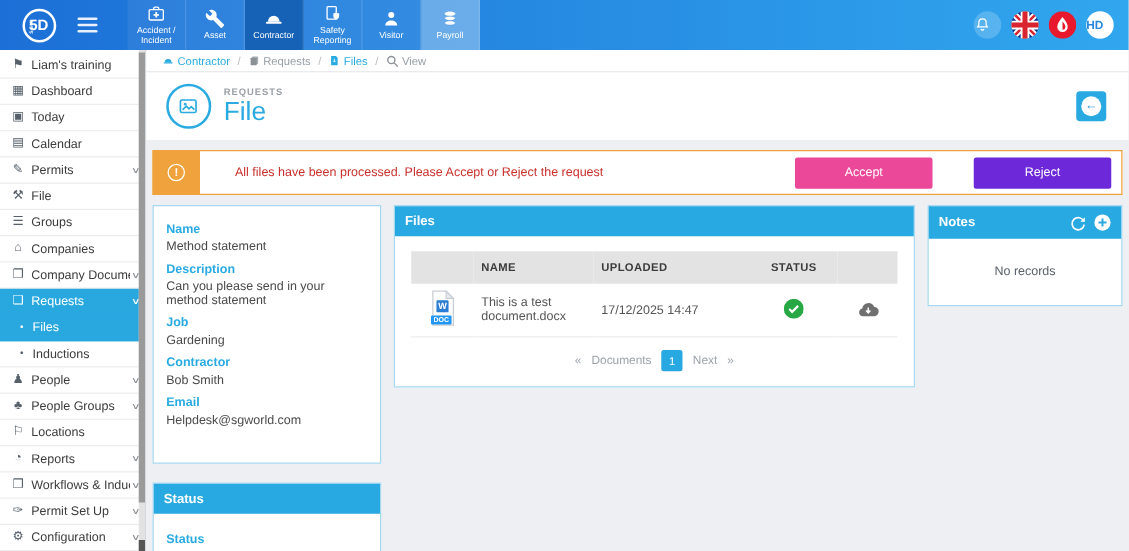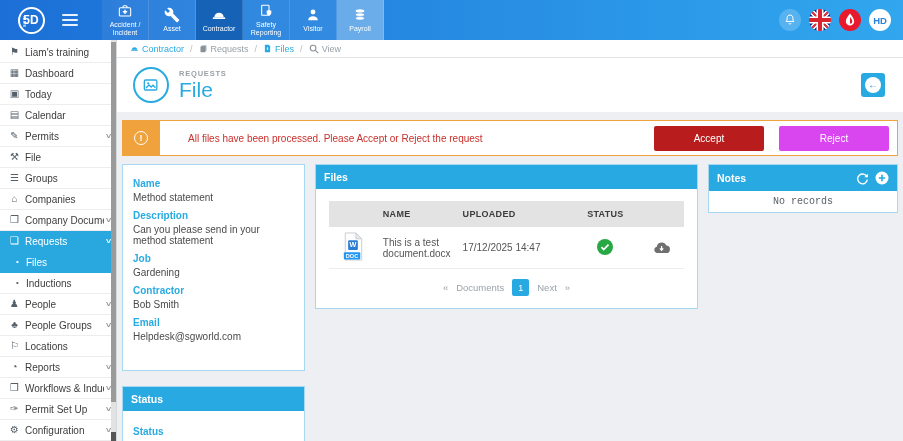--- a/index.html
+++ b/index.html
@@ -16,21 +16,21 @@
   .hamburger { width:16px; margin-right:24px; display:flex; flex-direction:column; justify-content:center; gap:3px; cursor:pointer; }
   .hamburger span { height:2px; background:rgba(255,255,255,.9); border-radius:1px; }
   .tabs { display:flex; }
   .tab { width:47px; display:flex; flex-direction:column; align-items:center; justify-content:center; gap:2px;
     color:#fff; background:rgba(255,255,255,.07); border-right:1px solid rgba(255,255,255,.14); cursor:pointer; }
   .tab svg { width:16px; height:16px; flex:none; }
   .tab-lbl { font-size:7px; text-align:center; line-height:1.2; }
   .tab.active { background:#1562b6; }
   .tab.hl { background:rgba(255,255,255,.32); }
   .tn-right { margin-left:auto; display:flex; align-items:center; gap:8px; padding-right:12px; }
-  .circ { width:22px; height:22px; border-radius:50%; display:flex; align-items:center; justify-content:center; cursor:pointer; flex:none; }
+  .circ { width:22px; height:22px; border-radius:50%; display:flex; align-items:center; justify-content:flex-start; cursor:pointer; flex:none; }
   .bell-c { background:rgba(255,255,255,.2); }
   .avatar { background:#fff; color:#2a86dd; font-size:9.5px; font-weight:bold; }
 
   
   .sidebar { position:absolute; top:40px; left:0; width:117px; bottom:0; background:#fff;
     border-right:1px solid #d5d9dc; overflow:hidden; padding-top:2px; }
   .srow { height:21px; display:flex; align-items:center; padding:0 5px 0 8px; border-bottom:1px solid #ededed; cursor:pointer; }
   .sico { width:13px; font-size:10px; color:#55606a; margin-right:4px; flex:none; text-align:center; line-height:1; }
   .slbl { font-size:10px; color:#3c3c3c; white-space:nowrap; overflow:hidden; flex:1; }
   .schev { font-size:7px; color:#8a9096; margin-left:2px; transform:scaleX(1.5); }
@@ -61,27 +61,27 @@
 
   .content { padding:8px 5px 0 5px; }
   .alertbar { display:flex; align-items:center; background:#fff; border:1px solid #f0a23c; height:36px; margin-bottom:8px; }
   .alert-ic { width:38px; height:36px; margin:-1px 0 -1px -1px; background:#f0a23c; display:flex;
     align-items:center; justify-content:center; flex:none; }
   .bang { width:14px; height:14px; border:1.5px solid #fff; border-radius:50%; color:#fff; font-size:9px;
     font-weight:bold; display:flex; align-items:center; justify-content:center; }
   .alert-msg { font-size:10px; color:#c9302c; padding-left:28px; flex:1; }
   .btn { height:25px; width:110px; display:flex; align-items:center; justify-content:center; color:#fff;
     font-size:10px; cursor:pointer; border-radius:2px; flex:none; }
-  .btn-accept { background:#b91c1c; margin-right:15px; }
-  .btn-reject { background:#d946ef; margin-right:8px; }
+  .btn-accept { background:#ec4899; margin-right:33px; }
+  .btn-reject { background:#6d28d9; margin-right:8px; }
 
   .cols { display:flex; align-items:flex-start; gap:10px; }
   .col-left { width:183px; flex:none; }
   .col-mid { flex:1; min-width:0; }
-  .col-right { width:190px; flex:none;border-radius:22px; }
+  .col-right { width:156px; flex:none;border-radius:22px; }
 
   .dpanel { background:#fff; border:1px solid #a6d8ef; padding:6px 10px 28px; }
   .fld-l { font-size:10px; font-weight:bold; color:#29abe2; margin-top:7px; }
   .fld-v { font-size:10px; color:#4a4a4a; margin-top:3px; }
 
   .bpanel { background:#fff; border:1px solid #a6d8ef; }
   .bp-head { background:#29a9e1; color:#fff; font-size:10.5px; font-weight:bold; padding:6px 8px;
     display:flex; align-items:center; }
   .status-panel { margin-top:15px; }
   .status-body { padding:8px 10px 16px; }
@@ -96,21 +96,21 @@
   .col-up { width:125px;margin-top:14px; }
   .col-st { width:70px; text-align:center; }
   .col-act { width:48px; text-align:center; }
   .pgn { display:flex; justify-content:center; align-items:center; gap:8px; margin:10px 0 4px; font-size:9.5px; color:#9ba3ab; }
   .pg-cur { width:17px; height:17px; background:#29a9e1; color:#fff; display:flex; align-items:center;
     justify-content:center; border-radius:2px; font-size:9px; cursor:pointer; }
   .pg-link { cursor:pointer; }
 
   .nh-ics { margin-left:auto; display:flex; align-items:center; gap:6px; }
   .nh-ics svg { cursor:pointer; }
-  .notes-empty { padding:5px; text-align:center; font-size:10px; color:#5a6168;font-family:Liberation Mono, monospace; }
+  .notes-empty { padding:21px; text-align:center; font-size:10px; color:#5a6168; }
 </style>
 </head>
 <body>
 
 <div class="topnav">
   <div class="logo-wrap">
     <div class="logo-circle">
       <span class="logo-sub">SGW</span>
       <span>5D</span>
     </div>

